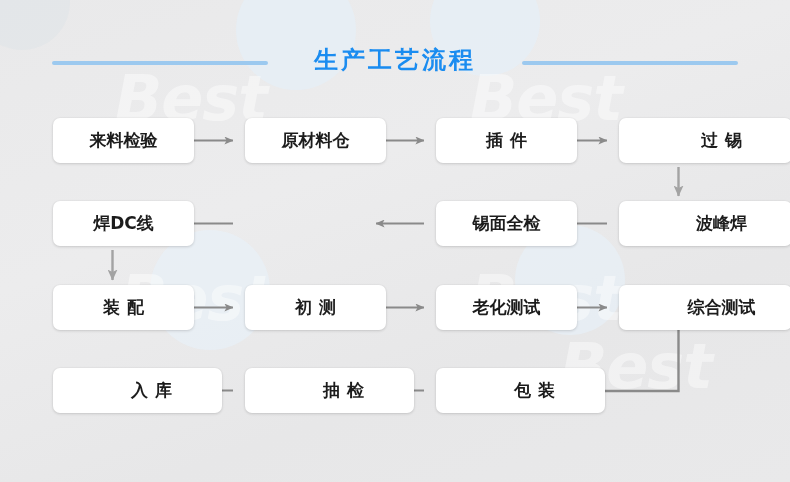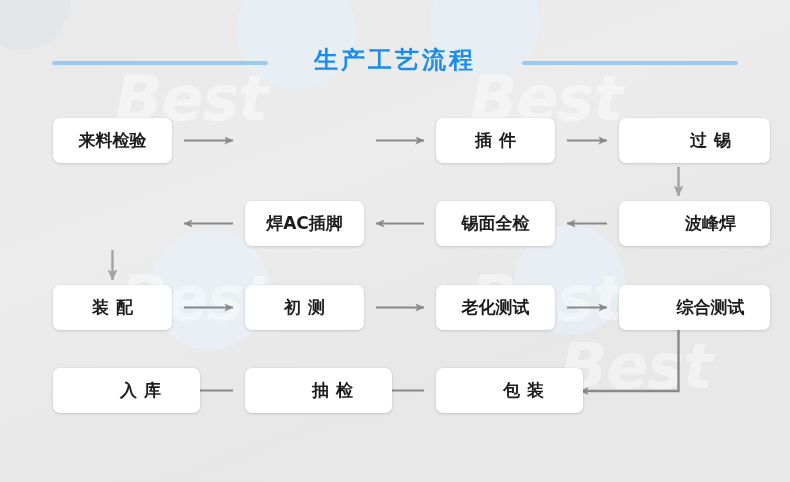--- a/index.html
+++ b/index.html
@@ -74,21 +74,21 @@
     font-weight: bold;
     color: #1a8cf0;
     letter-spacing: 3px;
     line-height: 52px;
     white-space: nowrap;
   }
 
   
   .node {
     position: absolute;
-    width: 119px;
+    width: 141px;
     height: 45px;
     background: #ffffff;
     border-radius: 7px;
     box-shadow: 0 1px 3px rgba(0,0,0,0.14), 0 0 0 1px rgba(0,0,0,0.015);
     display: flex;
     align-items: center;
     justify-content: center;
     font-size: 17px;
     font-weight: bold;
     color: #1c1c1c;
@@ -169,29 +169,32 @@
 
     <path d="M678.5,330 L678.5,391 L580,391" fill="none" stroke="#8a8a8a" stroke-width="2.4" marker-end="url(#ah-l)"></path>
 
     <line x1="424" y1="390.5" x2="376" y2="390.5" stroke="#8a8a8a" stroke-width="2" marker-end="url(#ah-l)"></line>
     <line x1="233" y1="390.5" x2="184" y2="390.5" stroke="#8a8a8a" stroke-width="2" marker-end="url(#ah-l)"></line>
   </svg>
 
   <div class="node c1 r1">
     <span>来料检验</span>
   </div>
+  <div class="node c2 r1">
+    <span>原材料仓</span>
+  </div>
   <div class="node c3 r1 sp">
     <span>插件</span>
   </div>
   <div class="node c4 r1 sp">
     <span>过锡</span>
   </div>
 
-  <div class="node c2 r2">
-    <span>焊AC插脚</span>
+  <div class="node c1 r2">
+    <span>焊DC线</span>
   </div>
   <div class="node c3 r2">
     <span>锡面全检</span>
   </div>
   <div class="node c4 r2">
     <span>波峰焊</span>
   </div>
 
   <div class="node c1 r3 sp">
     <span>装配</span>

